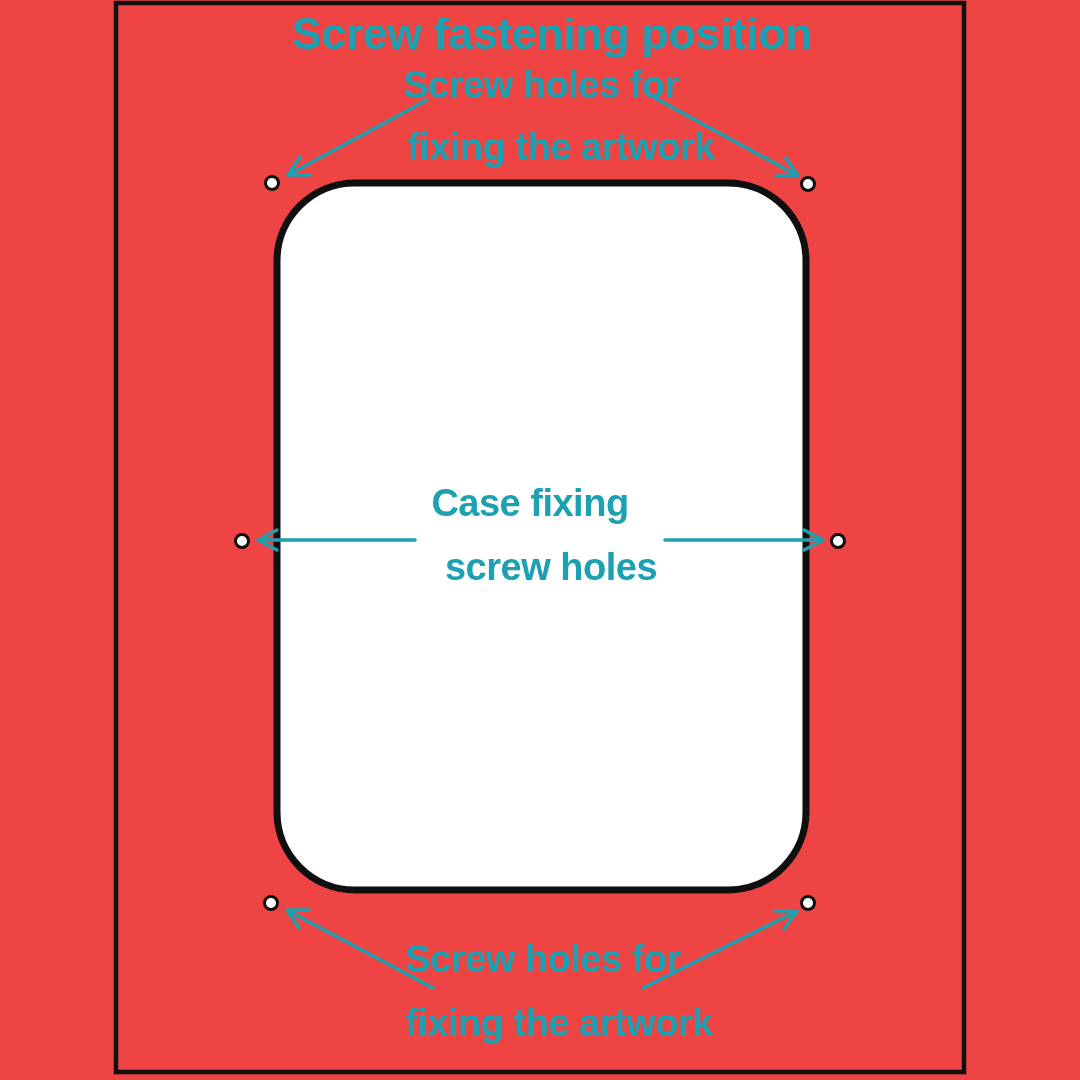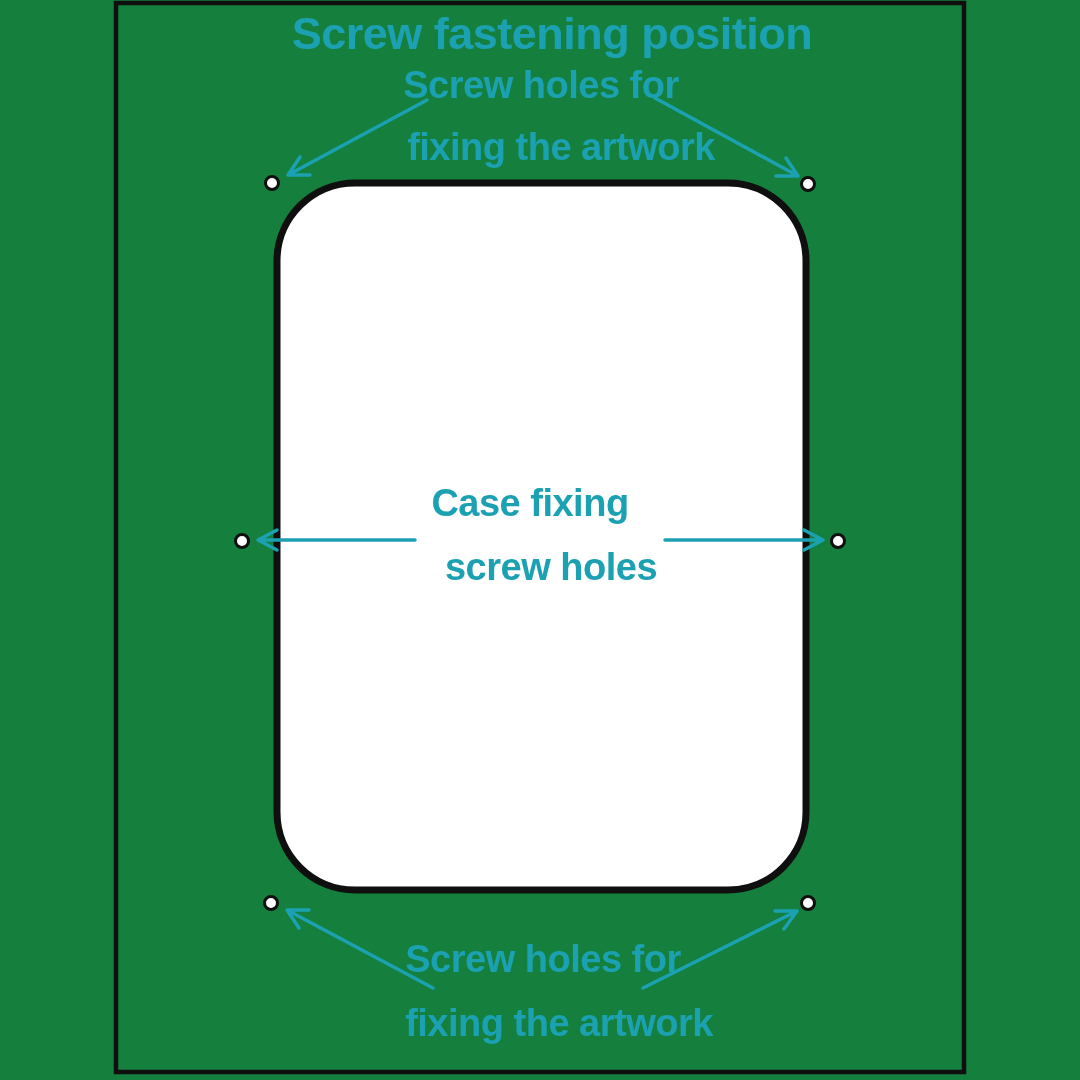--- a/index.html
+++ b/index.html
@@ -4,21 +4,21 @@
 <style>
   html, body {
     margin: 0;
     padding: 0;
     background: #ffffff;
   }
   .canvas {
     position: relative;
     width: 1080px;
     height: 1080px;
-    background: #15803d;
+    background: #ef4444;
     overflow: hidden;
     font-family: "Liberation Sans", sans-serif;
   }
   svg { display: block; }
   .diagram-text {
     font-family: "Liberation Sans", sans-serif;
     font-weight: bold;
     letter-spacing: -0.5px;
   }
   .title-text  { font-size: 45px; }

